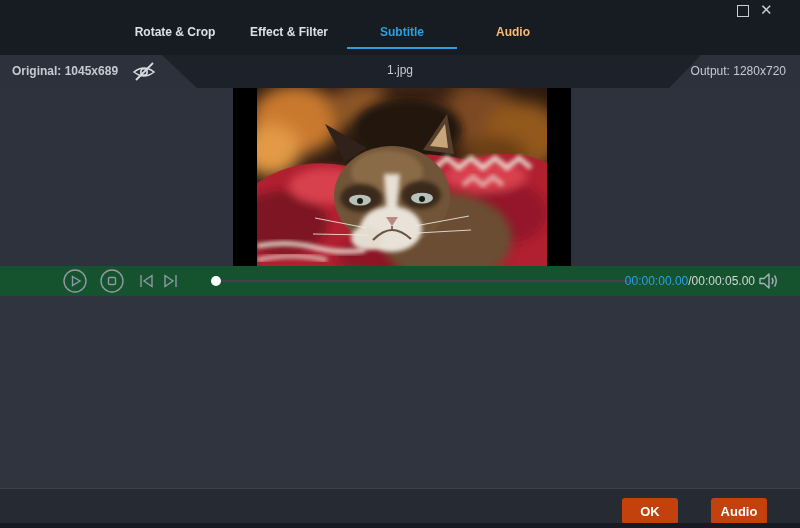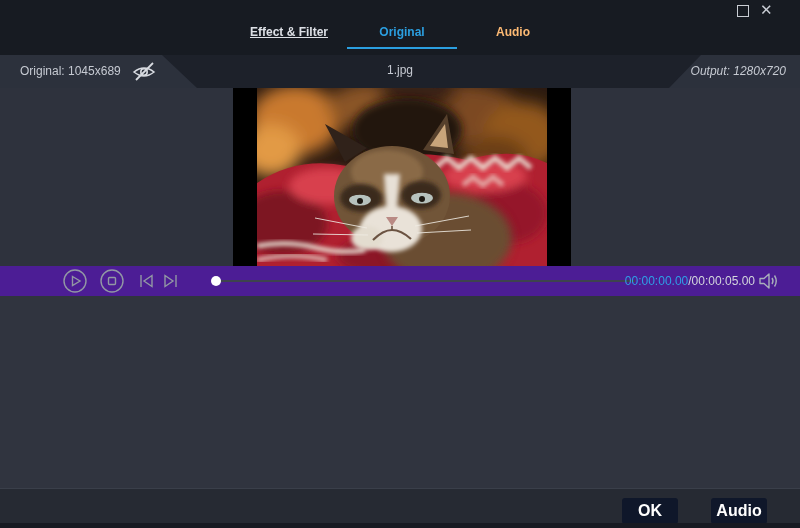--- a/index.html
+++ b/index.html
@@ -20,63 +20,64 @@
   .tab-bright { color:#dde0e6; }
   .tab-dim { color:#fdba74; }
   .tab-active { color:#2b9fe0; border-bottom:2px solid #2b9fe0; }
 
   
   .infobar { position:absolute; left:0; top:55px; width:800px; height:33px; background:#1d212a; }
   .trap { position:absolute; top:0; height:33px; background:#2c313c; }
   .trap-left { left:0; width:200px; -webkit-clip-path:polygon(0 0,162px 0,197px 100%,0 100%); clip-path:polygon(0 0,162px 0,197px 100%,0 100%); }
   .trap-right { right:0; width:140px; -webkit-clip-path:polygon(41px 0,140px 0,140px 100%,9px 100%); clip-path:polygon(41px 0,140px 0,140px 100%,9px 100%); }
   .infobar .txt { position:absolute; top:0; line-height:33px; font-size:12px; color:#c6cad2; white-space:nowrap; }
-  .orig-txt { left:20px; }
-  .out-txt { right:14px;font-style:italic; }
+  .orig-txt { left:12px;font-weight:bold; }
+  .out-txt { right:14px; }
   .filename { position:absolute; left:0; top:0; width:800px; text-align:center; line-height:31px; font-size:12px; color:#c6cad2; }
   .eye-wrap { position:absolute; left:130px; top:6px; width:28px; height:21px; cursor:pointer; }
 
   
   .preview { position:absolute; left:0; top:88px; width:800px; height:178px; background:#2e323d; }
   .letterbox { position:absolute; left:233px; top:0; width:338px; height:178px; background:#000; }
   .photo { position:absolute; left:24px; top:0; }
 
   
-  .playbar { position:absolute; left:0; top:266px; width:800px; height:30px; background:#4c1d95; }
+  .playbar { position:absolute; left:0; top:266px; width:800px; height:30px; background:#14532d; }
   .pb-btn { position:absolute; top:2px; width:26px; height:26px; cursor:pointer; }
   .slider { position:absolute; left:215px; top:14px; width:420px; height:2px; background:#3e434e; cursor:pointer; }
   .slider-dot { position:absolute; left:-4px; top:-4px; width:10px; height:10px; border-radius:50%; background:#ffffff; cursor:pointer; }
   .time { position:absolute; right:45px; top:0; line-height:30px; font-size:12px; color:#d3d6dc; white-space:nowrap; }
   .time .cur { color:#2f9fe6; }
   .vol-wrap { position:absolute; right:20px; top:6px; width:22px; height:18px; cursor:pointer; }
 
   
   .panel { position:absolute; left:0; top:296px; width:800px; height:192px; background:#30343f; }
 
   
   .footer { position:absolute; left:0; top:488px; width:800px; height:35px; background:#262a33; border-top:1px solid #3a3f4a; }
-  .foot-btn { position:absolute; top:9px; width:56px; height:26px; background:#0f172a; border:none;
-              border-radius:3px; color:#ffffff; font-size:16px; font-weight:bold; cursor:pointer; }
+  .foot-btn { position:absolute; top:9px; width:56px; height:26px; background:#c2410c; border:none;
+              border-radius:3px; color:#ffffff; font-size:13px; font-weight:bold; cursor:pointer; }
   .btn-ok { left:622px; }
   .btn-cancel { left:711px; }
   .bottom-strip { position:absolute; left:0; top:523px; width:800px; height:5px; background:#171a22; }
 
   svg .st { stroke:#9298a4; stroke-width:1.4; fill:none; }
 </style>
 </head>
 <body>
 
 <div class="window">
 
   <div class="titlebar">
     <div class="win-btn btn-max"></div>
     <div class="win-btn btn-close">✕</div>
 
-    <div class="tab tab-bright" style="left:234px;text-decoration:underline;">Effect &amp; Filter</div>
-    <div class="tab tab-active" style="left:347px;">Original</div>
+    <div class="tab tab-bright" style="left:120px;">Rotate &amp; Crop</div>
+    <div class="tab tab-bright" style="left:234px;">Effect &amp; Filter</div>
+    <div class="tab tab-active" style="left:347px;">Subtitle</div>
     <div class="tab tab-dim" style="left:458px;">Audio</div>
   </div>
 
   <div class="infobar">
     <div class="filename">1.jpg</div>
     <div class="trap trap-left"></div>
     <div class="trap trap-right"></div>
     <div class="txt orig-txt">Original: 1045x689</div>
     <div class="txt out-txt">Output: 1280x720</div>
     <div class="eye-wrap">

